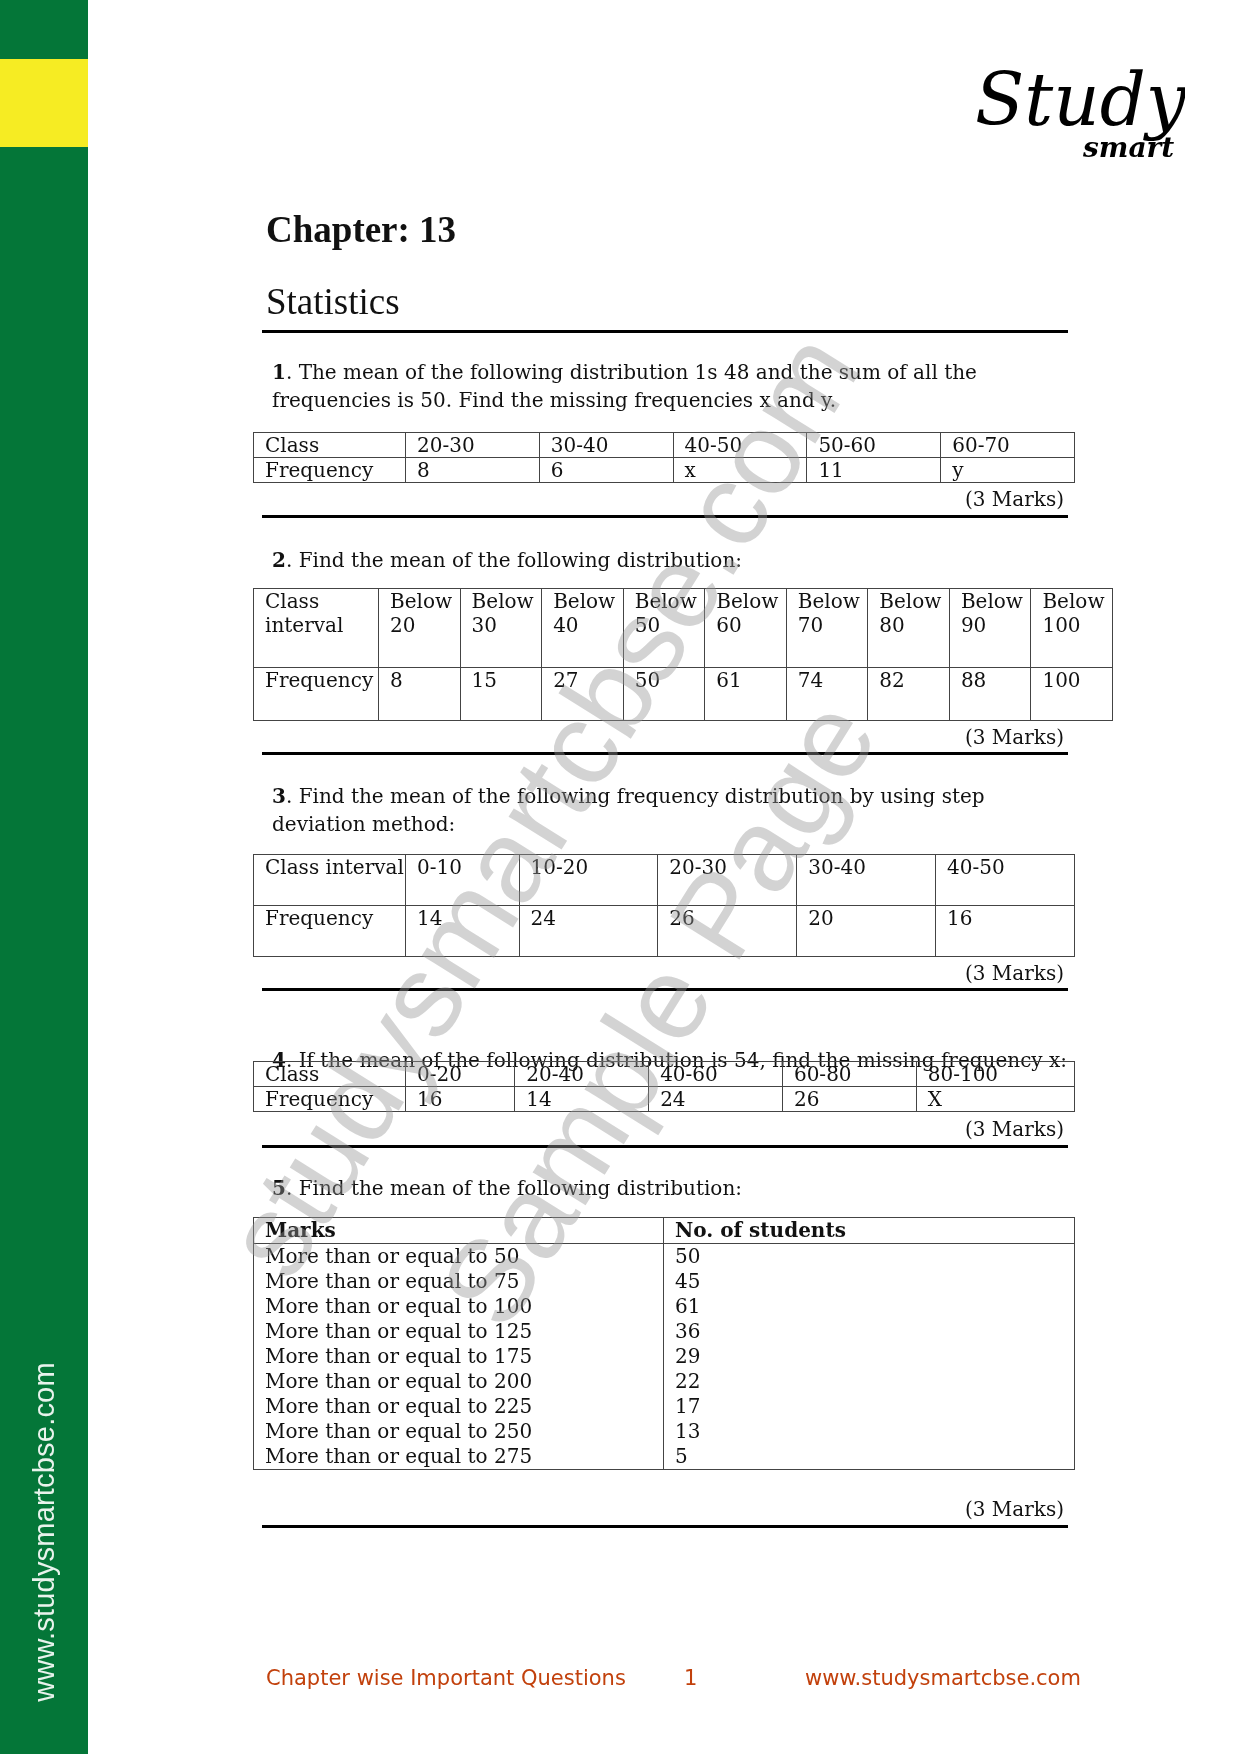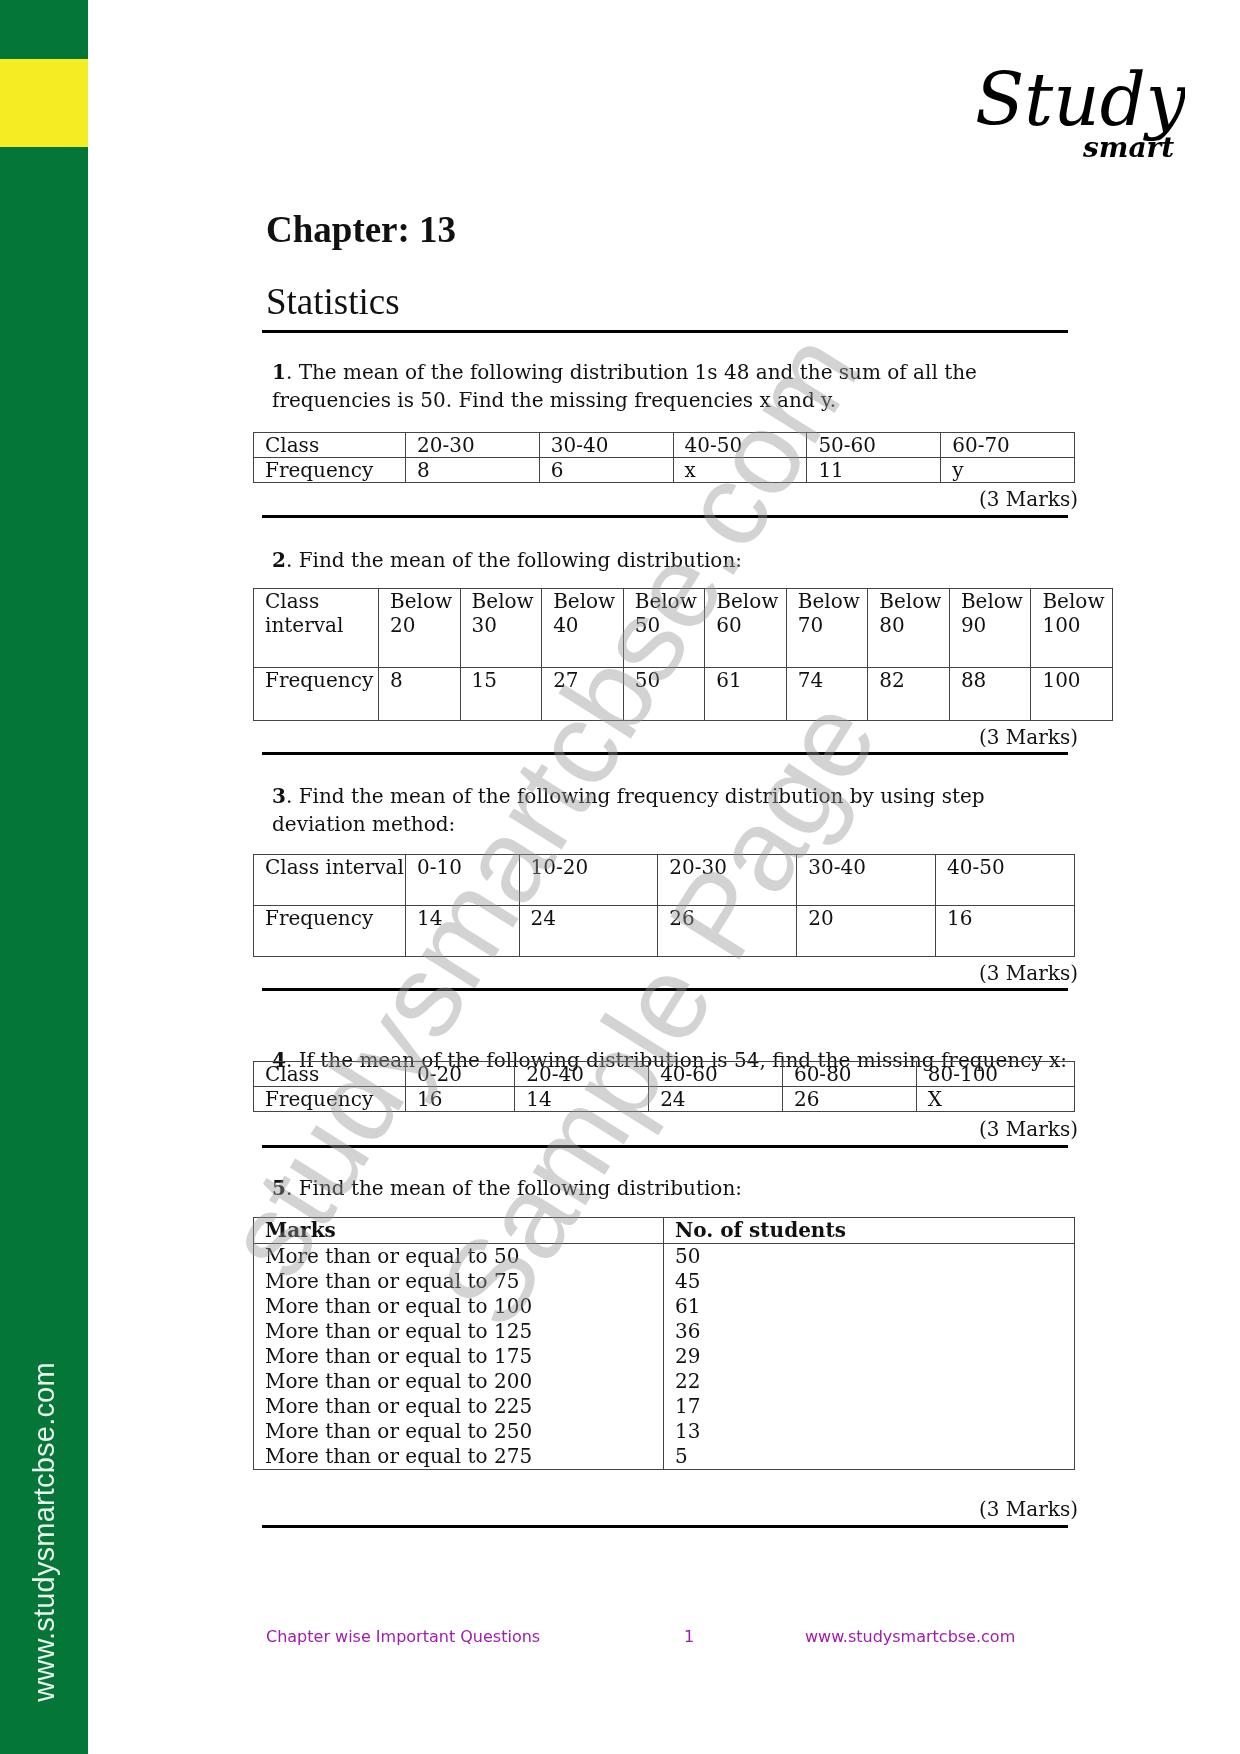--- a/index.html
+++ b/index.html
@@ -30,22 +30,22 @@
   .wm2 { left: 470px; top: 1245px; font-size: 118px; transform: rotate(-58deg); }
   .h1 { position: absolute; left: 266px; top: 208px; font-size: 37px; font-weight: bold;
         font-family: "Liberation Serif", serif; margin: 0; }
   .h2 { position: absolute; left: 266px; top: 280px; font-size: 37px; font-weight: normal;
         font-family: "Liberation Serif", serif; margin: 0; }
   .rule { position: absolute; left: 262px; width: 806px; height: 3px; background: #000; }
   .qtext { position: absolute; left: 266px; width: 800px; font-size: 20px; line-height: 28px; margin: 6px; }
   .qtext b { font-weight: bold; }
   table.dt { position: absolute; left: 253px; border-collapse: collapse; font-size: 20px; }
   table.dt td { border: 1.5px solid #444; padding: 0 0 0 11px; vertical-align: top; line-height: 24px; }
-  .marks { position: absolute; right: 162px; font-size: 20px; line-height: 24px; }
-  .footer { position: absolute; top: 1627px; font-family: "DejaVu Sans", sans-serif; font-size: 16px; color: #a21caf; }
+  .marks { position: absolute; right: 176px; font-size: 20px; line-height: 24px; }
+  .footer { position: absolute; top: 1666px; font-family: "DejaVu Sans", sans-serif; font-size: 21px; color: #c2410c; }
 </style>
 </head>
 <body>
 
 <div class="sidebar">
   <div class="band"></div>
   <div class="vtext">www.studysmartcbse.com</div>
 </div>
 
 <svg class="logo" viewBox="0 0 210 110">

